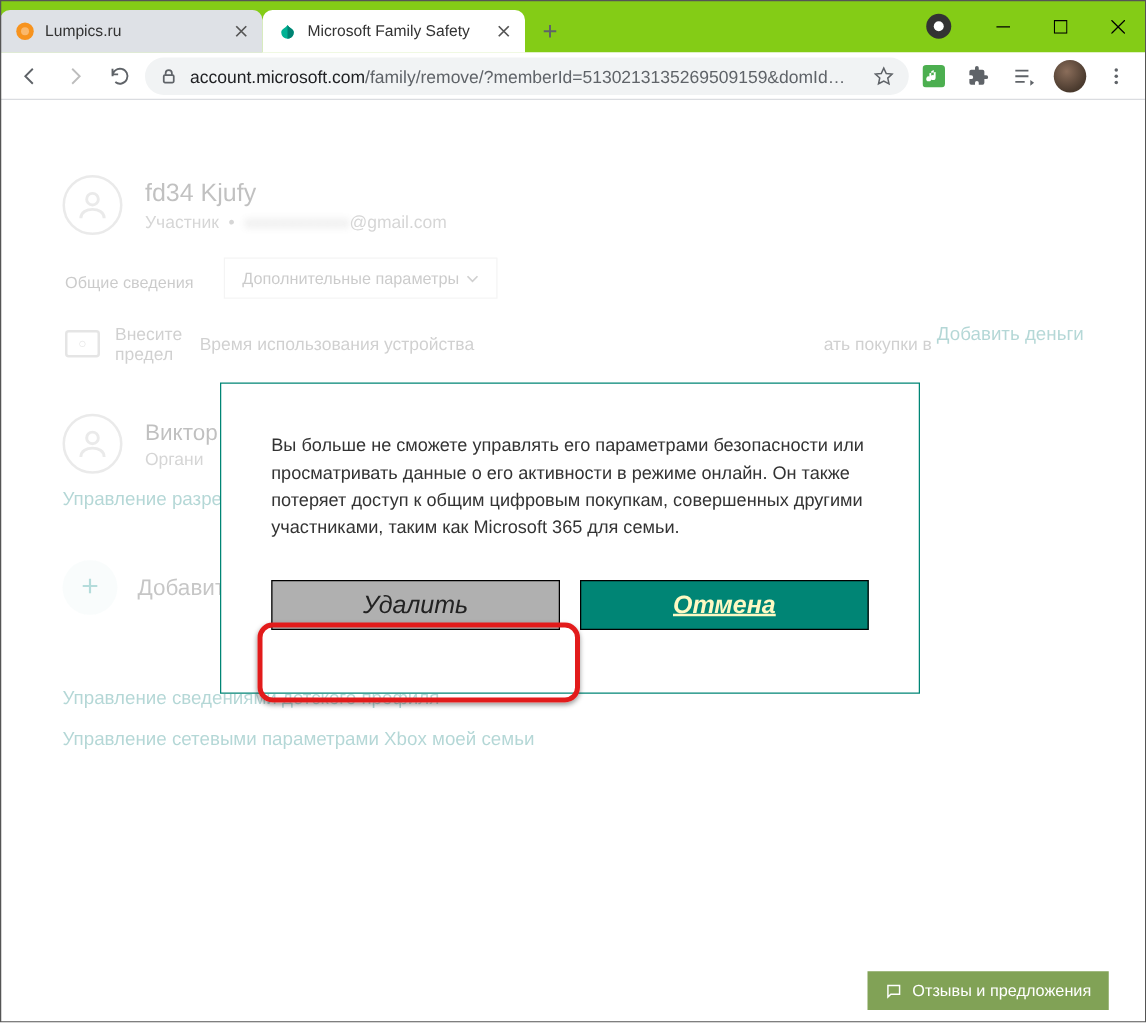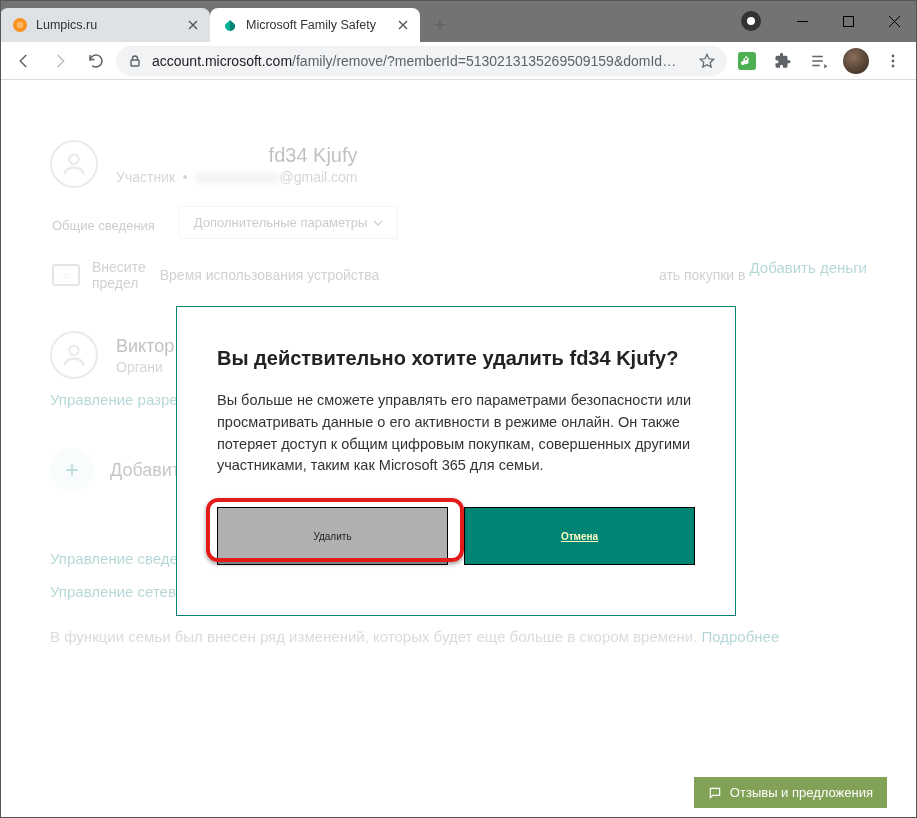--- a/index.html
+++ b/index.html
@@ -1,19 +1,19 @@
 <!DOCTYPE html>
 <html><head>
 <meta charset="utf-8">
 <style>
 * { margin: 0; padding: 0; box-sizing: border-box; font-family: "Segoe UI", Arial, sans-serif; }
 body { width: 917px; height: 818px; background: #fff; overflow: hidden; position: relative; }
 
 
-.titlebar { height: 42px; background: #737373; display: flex; align-items: flex-end; }
+.titlebar { height: 42px; background: #84cc16; display: flex; align-items: flex-end; }
 .tab { height: 34px; display: flex; align-items: center; padding: 0 10px 0 12px; gap: 8px; font-size: 12.5px; color: #333; border-top-left-radius: 8px; border-top-right-radius: 8px; margin-top: 8px; min-width: 210px; max-width: 240px; cursor: pointer; }
 .tab.inactive { background: #dee1e6; }
 .tab.active { background: #fff; }
 .tab .favicon { width: 16px; height: 16px; flex-shrink: 0; display:flex; align-items:center; justify-content:center; }
 .tab .label { flex: 1; white-space: nowrap; overflow: hidden; text-overflow: ellipsis; }
 .tab .close { width: 14px; height: 14px; color: #555; cursor: pointer; }
 .newtab { width: 28px; height: 28px; margin: 0 6px 3px 6px; display:flex; align-items:center; justify-content:center; color:#555; cursor:pointer; border-radius:50%; }
 .titlebar-spacer { flex: 1; }
 .titlebar .incognito { width: 24px; height: 24px; margin-right: 16px; margin-bottom: 9px; }
 .wincontrols { display: flex; }
@@ -35,21 +35,21 @@
 
 .page { position: relative; width: 100%; height: calc(818px - 80px); background:#fff; overflow:hidden; }
 .page-inner { position:absolute; inset:0; padding: 60px 50px 0 50px; }
 
 
 .dimmed { opacity: 0.30; pointer-events: none; }
 
 .member-header { display:flex; align-items:center; gap: 18px; margin-bottom: 18px; }
 .avatar-lg { width: 48px; height:48px; border:2px solid #bbb; border-radius:50%; display:flex; align-items:center; justify-content:center; }
 .avatar-lg svg { width:28px; height:28px; stroke:#bbb; fill:none; stroke-width:2;}
-.member-name { font-size: 20px; color:#333; font-weight:400;text-align:right; }
+.member-name { font-size: 20px; color:#333; font-weight:400; }
 .member-role { font-size: 14px; color:#777; margin-top:2px; }
 
 .tabsrow { display:flex; gap: 24px; font-size:13px; color:#555; margin-bottom: 20px; padding-left: 2px; align-items: flex-end;}
 .tabsrow .tabitem { cursor:pointer; padding: 6px 0;}
 .tabsrow .more { border:1px solid #ddd; padding: 8px 14px; display:flex; align-items:center; gap:6px;}
 
 .cardrow { display:flex; gap: 4px; margin-bottom: 40px; padding-left: 2px;}
 .card-snip { display:flex; align-items:center; gap:12px; font-size:14px; color:#666; }
 .card-snip .ico { width:28px; height:22px; border:2px solid #aaa; border-radius:3px; display:flex; align-items:center; justify-content:center; font-size:11px; color:#aaa;}
 
@@ -62,21 +62,21 @@
 
 .footerlinks { font-size:15px; color:#666; line-height: 2.2; }
 .footerlinks .lk { color:#0a7d7a; display:block; }
 .footerlinks .muted { color:#888; margin-top: 12px;}
 
 
 .modal { position:absolute; left: 176px; top: 226px; width: 560px; background:#fff; border:1px solid #008575; padding: 40px 40px 50px 40px; }
 .modal h2 { font-size: 20px; font-weight:600; color:#222; margin-bottom: 20px; }
 .modal p { font-size: 14.5px; color:#333; line-height: 1.5; margin-bottom: 30px; }
 .modal-btns { display:flex; gap: 16px; }
-.mbtn { flex:1; height: 58px; display:flex; align-items:center; justify-content:center; font-size:10px; cursor:pointer; border:1px solid #000; }
+.mbtn { flex:1; height: 40px; display:flex; align-items:center; justify-content:center; font-size:20px; cursor:pointer; border:1px solid #000;font-style:italic; }
 .mbtn.delete { background:#b0b0b0; color:#222; font-weight:500; }
 .mbtn.cancel { background:#008575; color:#fef9c3; font-weight:600; text-decoration: underline; border:1px solid #000;}
 
 
 .highlight-ring { position:absolute; left: 206px; top: 418px; width: 258px; height: 64px; border: 4px solid #e21b1b; border-radius: 12px; box-shadow: 0 2px 4px rgba(0,0,0,0.4); pointer-events:none; }
 
 
 .feedback { position:absolute; right: 30px; bottom: 10px; background:#4d7c0f; color:#fff; font-size:13px; padding: 8px 14px; display:flex; align-items:center; gap:8px; cursor:pointer; opacity:0.7;}
 
 
@@ -263,34 +263,32 @@
       <span class="link-teal">Управление разре</span>
 
       <div class="addmember">
         <div class="plus">+</div>
         <span>Добавить</span>
       </div>
 
       <div class="footerlinks">
         <span class="lk">Управление сведениями детского профиля</span>
         <span class="lk">Управление сетевыми параметрами Xbox моей семьи</span>
-        <div class="muted"><span>В функции семьи был внесен ряд изменений, которых будет еще больше в скором времени.</span> <span class="link-teal" style="display:inline">Подробнее</span></div>
       </div>
     </div>
 
     <div class="feedback">
       <svg width="14" height="14" viewBox="0 0 24 24">
           <path d="M4 4h16v12H8l-4 4V4z" fill="none" stroke="#fff" stroke-width="2"></path>
         </svg>
       <span>Отзывы и предложения</span>
     </div>
   </div>
 
   <div class="modal">
-    <h2>Вы действительно хотите удалить fd34 Kjufy?</h2>
     <p>Вы больше не сможете управлять его параметрами безопасности или просматривать данные о его активности в режиме онлайн. Он также потеряет доступ к общим цифровым покупкам, совершенных другими участниками, таким как Microsoft 365 для семьи.</p>
     <div class="modal-btns">
       <div class="mbtn delete">Удалить</div>
       <div class="mbtn cancel">Отмена</div>
     </div>
   </div>
 
   <div class="highlight-ring"></div>
 </div>
 

